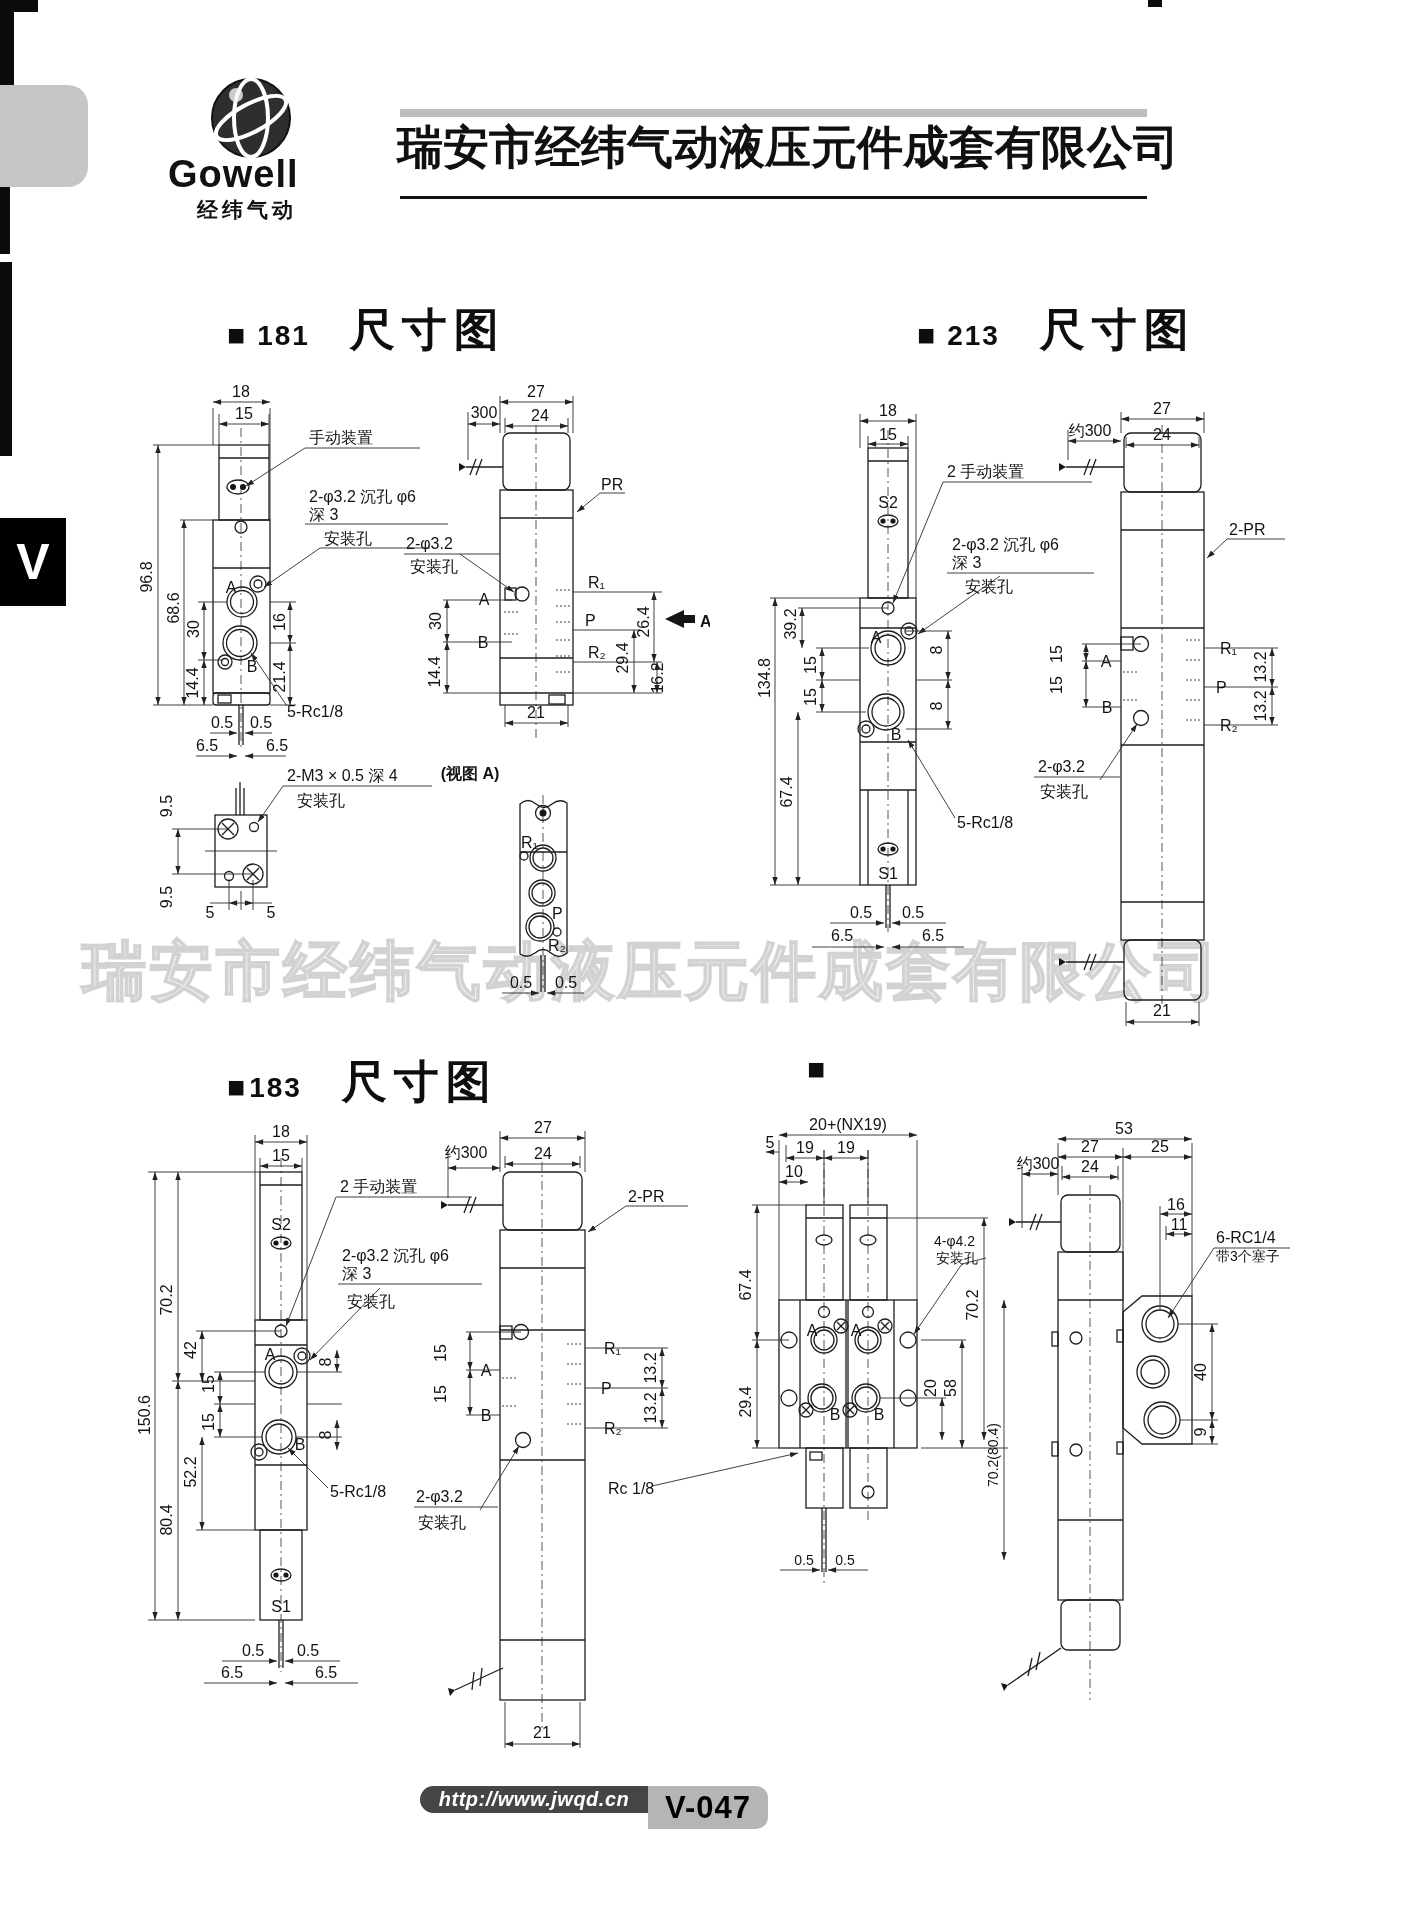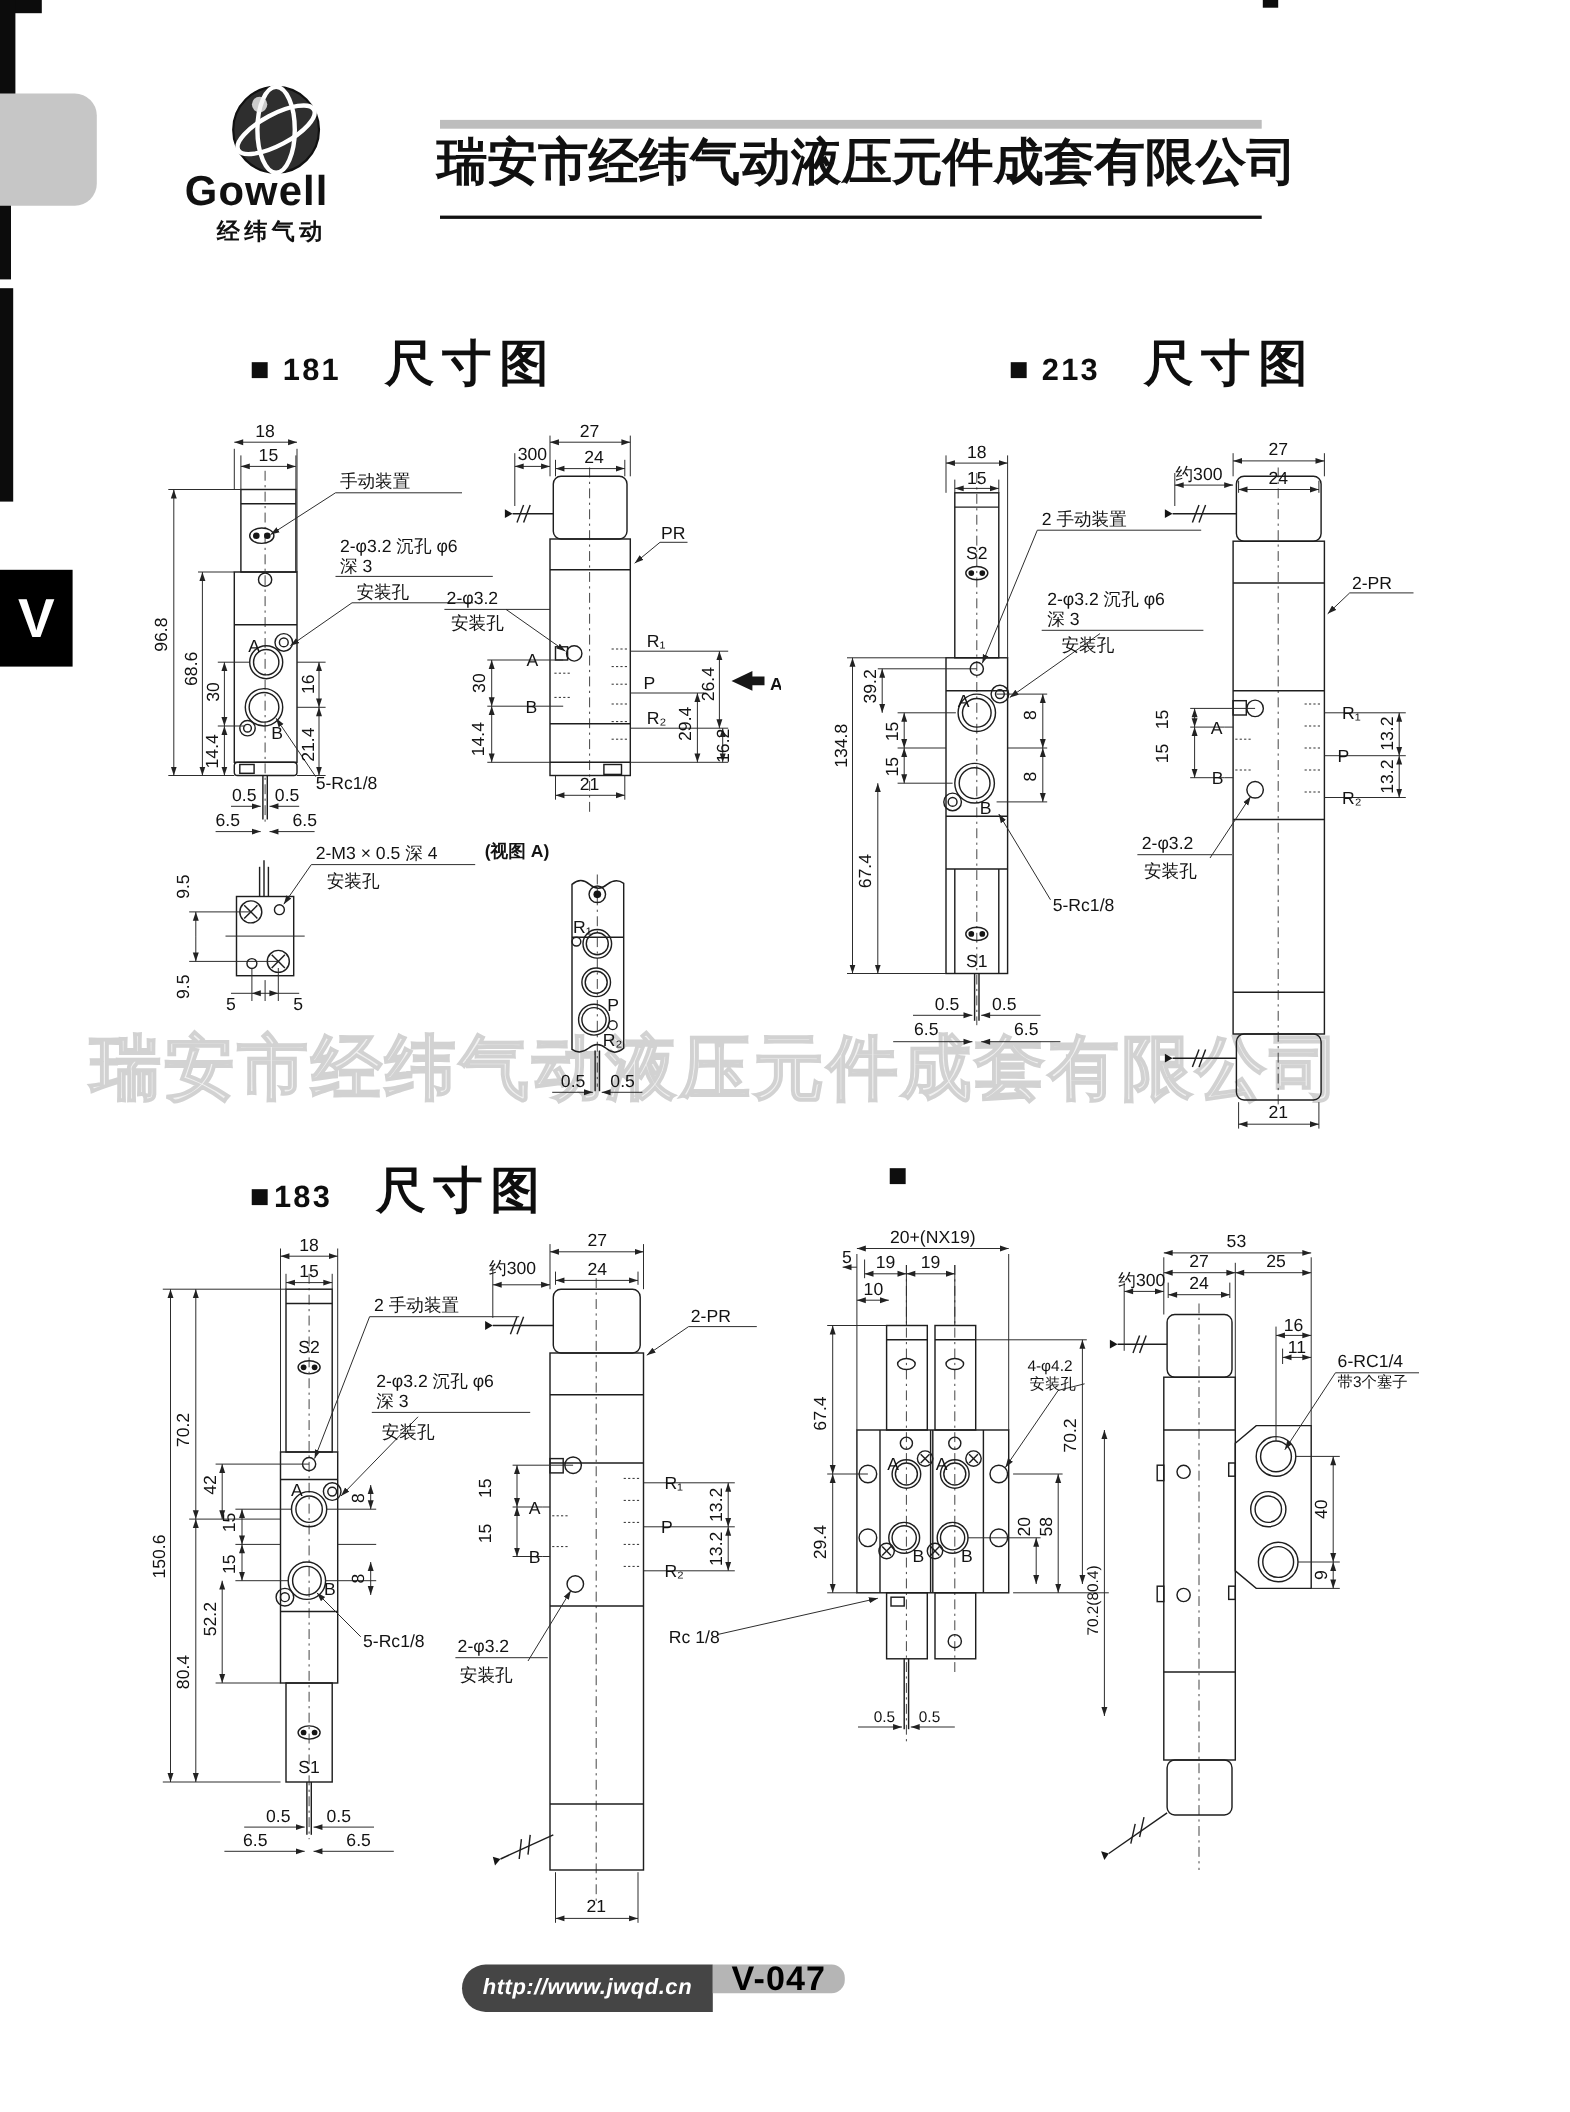--- a/index.html
+++ b/index.html
@@ -806,16 +806,16 @@
     <text class="mid" x="1090" y="1172">24</text>
     <text class="mid" x="1038" y="1169">约300</text>
     <text class="mid" x="1176" y="1210">16</text>
     <text class="mid" x="1179" y="1230">11</text>
     <text x="1216" y="1243">6-RC1/4</text>
     <text class="sm" x="1216" y="1261">带3个塞子</text>
     <text class="mid" transform="rotate(-90 1206 1372)" x="1206" y="1372">40</text>
     <text class="mid" transform="rotate(-90 1206 1432)" x="1206" y="1432">9</text>
   </svg>
 
-  <div class="abs urlpill" style="left:420px;top:1786px;width:228px;height:43px">http://www.jwqd.cn</div>
-  <div class="abs pagebox" style="left:648px;top:1786px;width:120px;height:26px">V-047</div>
+  <div class="abs urlpill" style="left:420px;top:1786px;width:228px;height:27px">http://www.jwqd.cn</div>
+  <div class="abs pagebox" style="left:648px;top:1786px;width:120px;height:43px">V-047</div>
 
 </div>
 
 </body></html>

